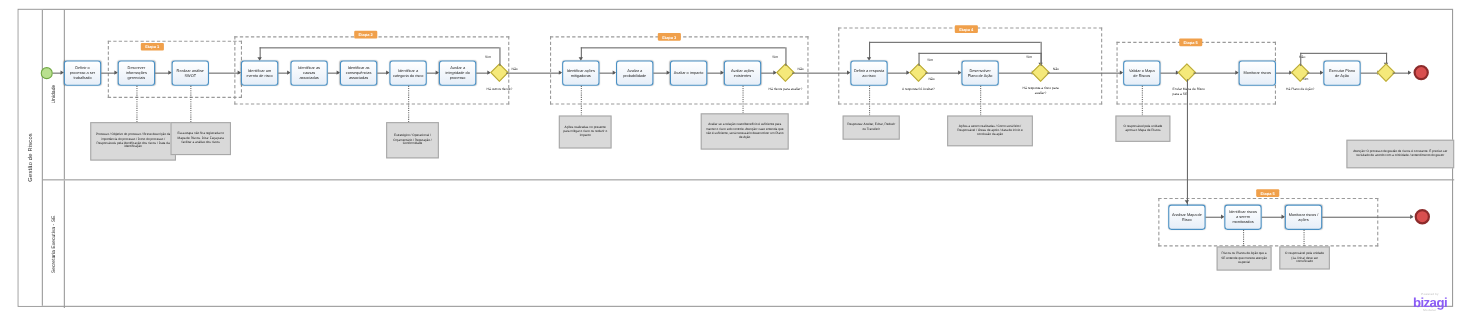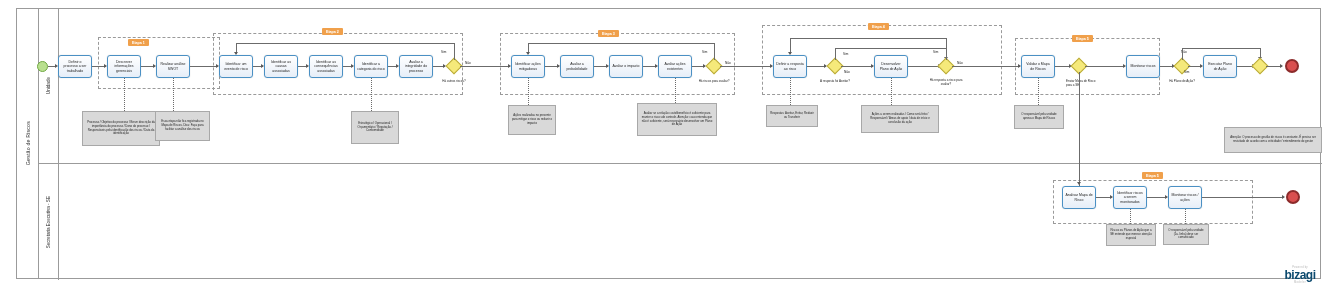--- a/index.html
+++ b/index.html
@@ -50,21 +50,21 @@
   .arrow{position:absolute;width:0;height:0;border-style:solid;}
   .arrow.r{border-width:2px 0 2px 3.2px;border-color:transparent transparent transparent #5a5a5a;}
   .arrow.d{border-width:3.2px 2px 0 2px;border-color:#5a5a5a transparent transparent transparent;}
 
   .flowlbl{position:absolute;font-size:3.1px;color:#1d1d1d;white-space:nowrap;}
   .gwlbl{position:absolute;font-size:3.0px;color:#1d1d1d;text-align:center;line-height:1.2;}
 
   
   .logo{position:absolute;text-align:center;}
   .logo .pb{font-size:2.6px;color:#b8b8b8;letter-spacing:.2px;}
-  .logo .bz{font-size:12px;color:#0c4a6e;font-weight:bold;letter-spacing:-.5px;line-height:1;}
+  .logo .bz{font-size:12px;color:#8b5cf6;font-weight:bold;letter-spacing:-.5px;line-height:1;}
   .logo .md{font-size:2.6px;color:#b8b8b8;letter-spacing:.4px;}
 </style>
 </head>
 <body>
 
 <div id="canvas">
 
   <div class="pool" style="left:16px;top:8px;width:1305px;height:271px;">
     <div class="pool-title">
       <span>Gestão de Riscos</span>

